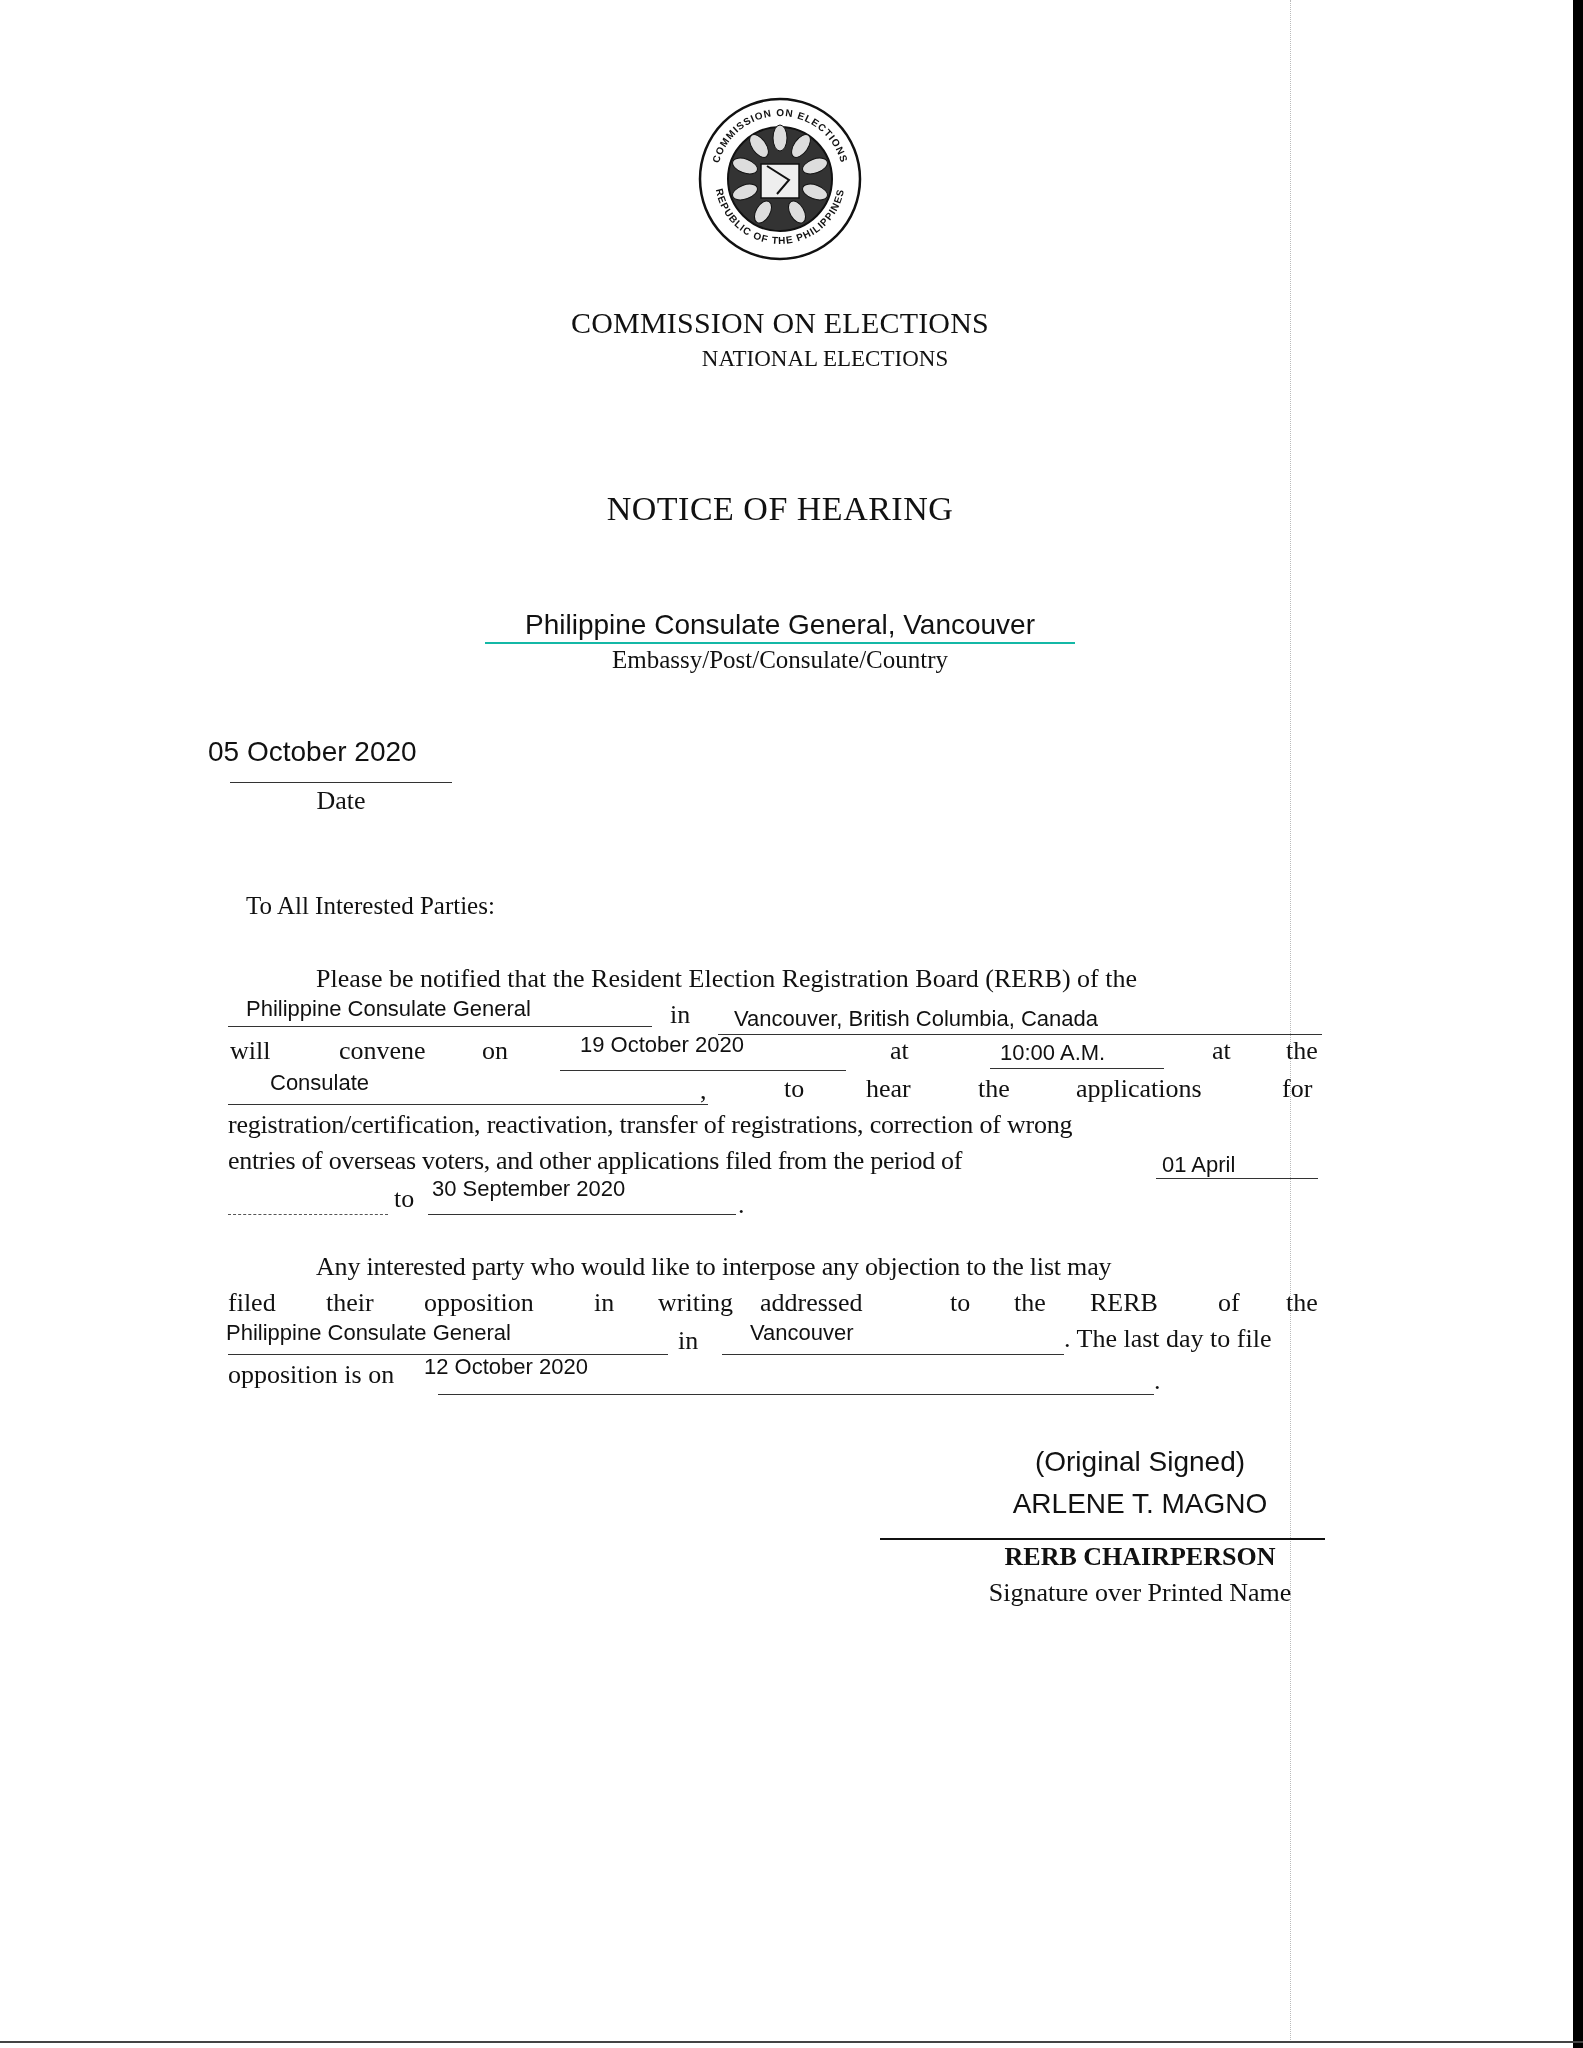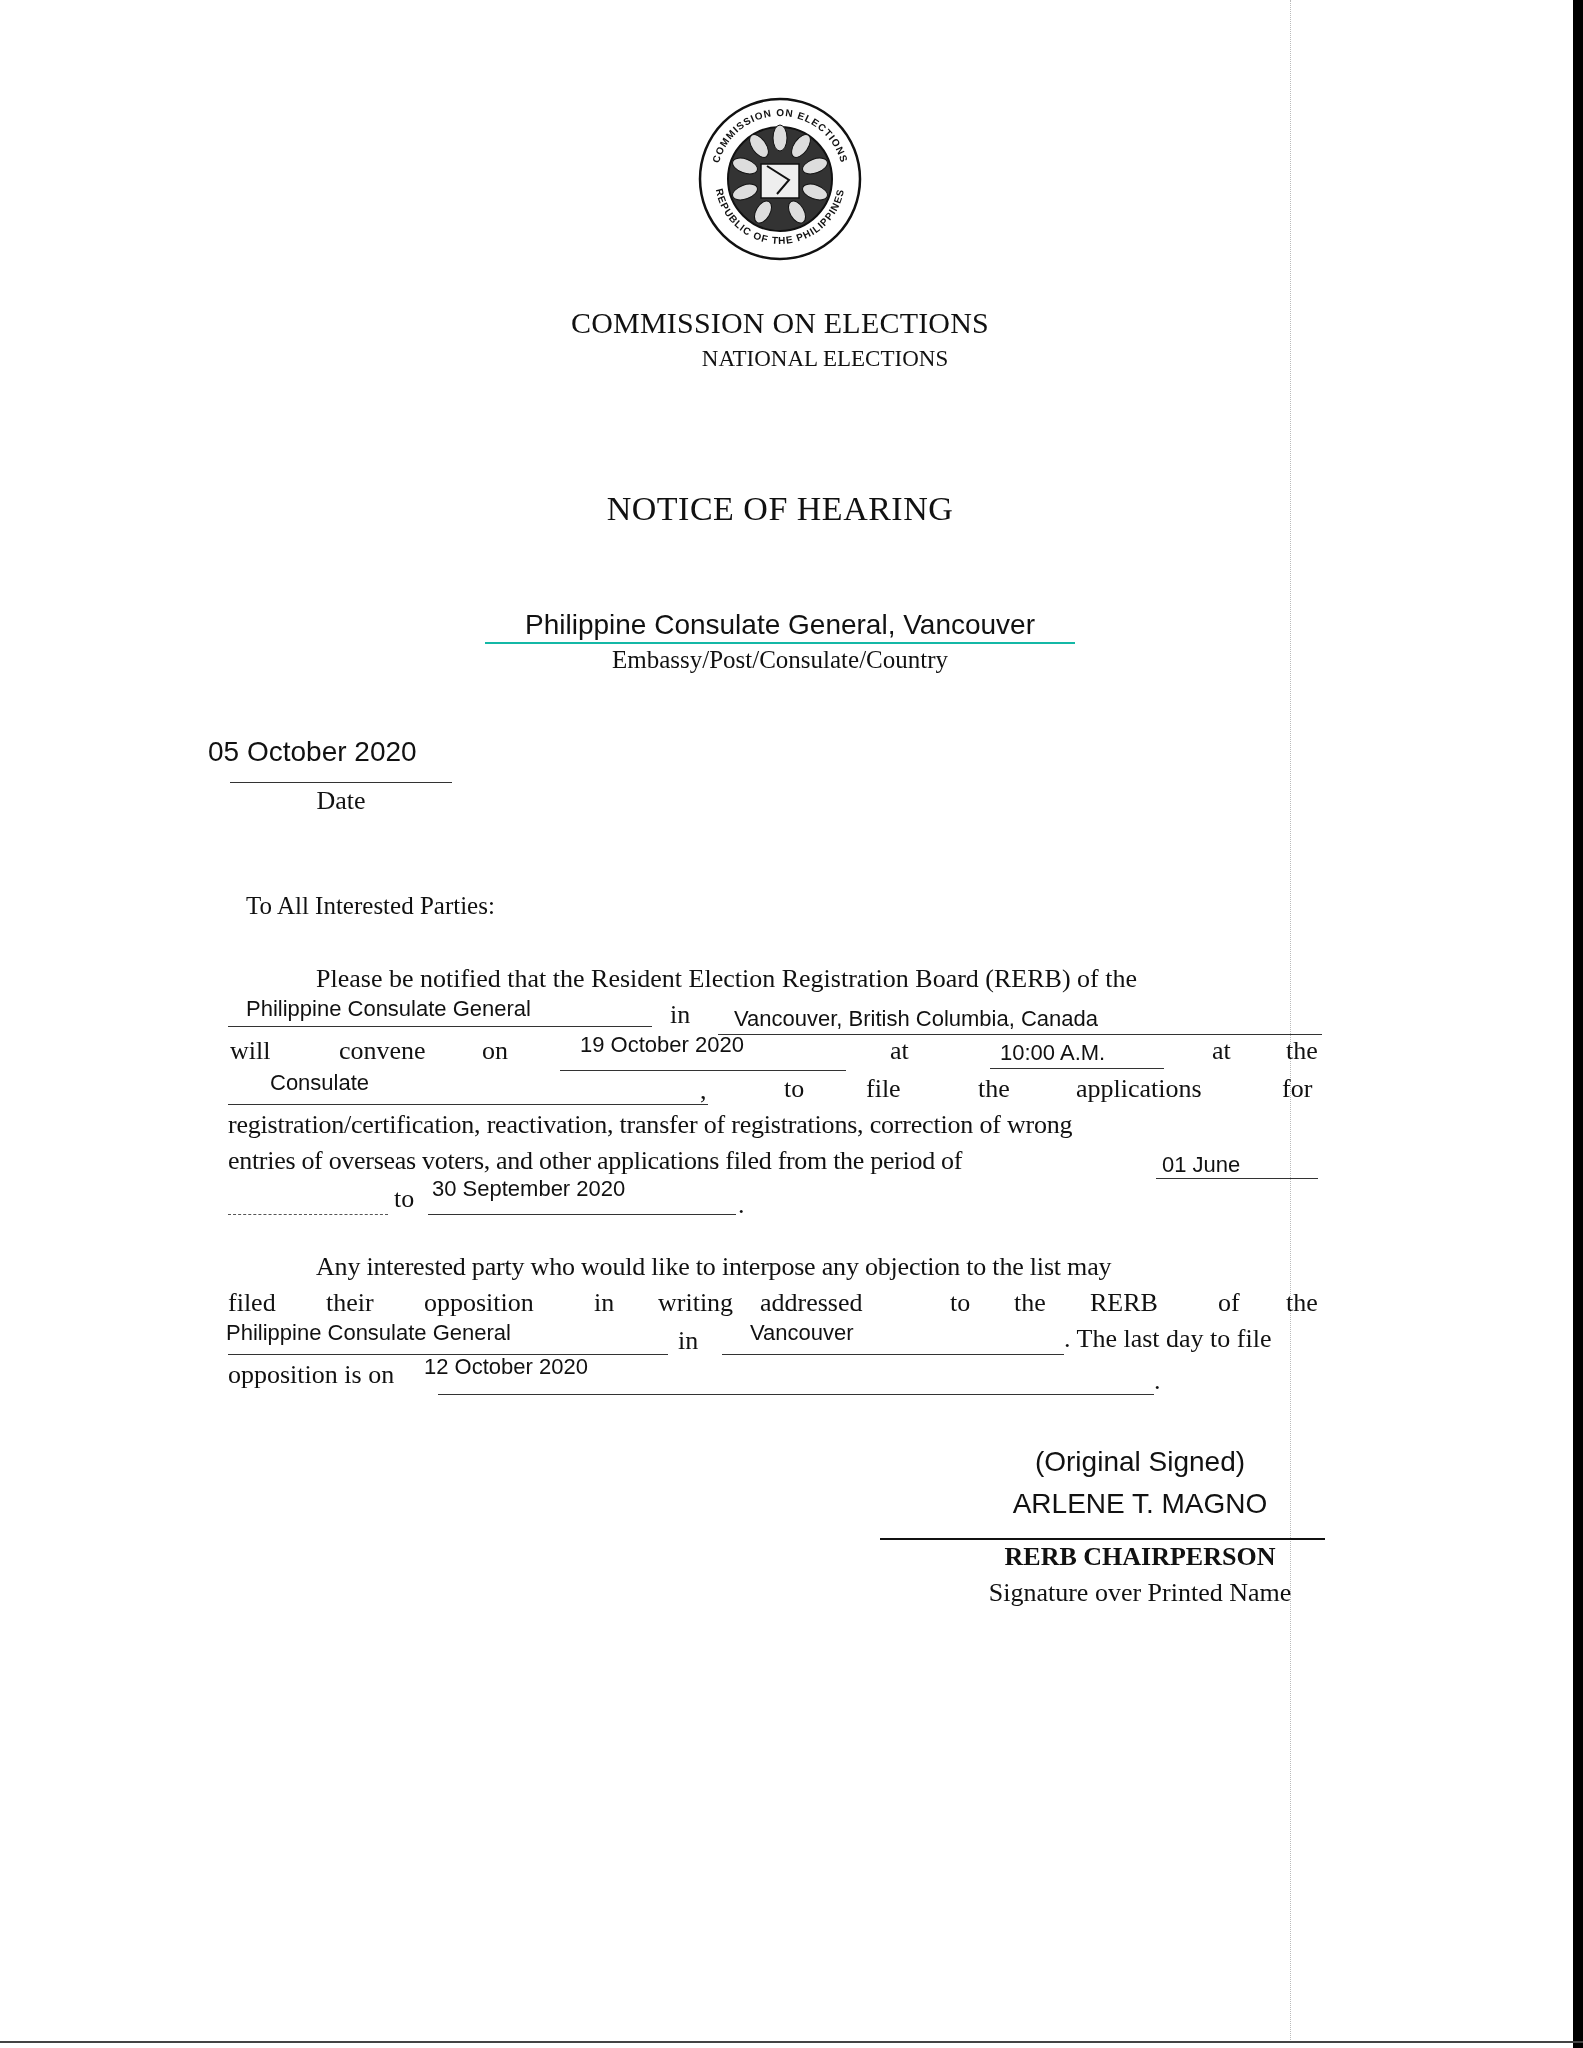--- a/index.html
+++ b/index.html
@@ -158,28 +158,28 @@
 <div class="abs body-text serif" style="left:890px; top:1036px;">at</div>
 <div class="abs fill sans" style="left:1000px; top:1040px;">10:00 A.M.</div>
 <div class="abs uline" style="left:990px; top:1068px; width:174px;"></div>
 <div class="abs body-text serif" style="left:1212px; top:1036px;">at</div>
 <div class="abs body-text serif" style="left:1286px; top:1036px;">the</div>
 
 <div class="abs fill sans" style="left:270px; top:1070px;">Consulate</div>
 <div class="abs uline" style="left:228px; top:1104px; width:480px;"></div>
 <div class="abs body-text serif" style="left:700px; top:1076px;">,</div>
 <div class="abs body-text serif" style="left:784px; top:1074px;">to</div>
-<div class="abs body-text serif" style="left:866px; top:1074px;">file</div>
+<div class="abs body-text serif" style="left:866px; top:1074px;">hear</div>
 <div class="abs body-text serif" style="left:978px; top:1074px;">the</div>
 <div class="abs body-text serif" style="left:1076px; top:1074px;">applications</div>
 <div class="abs body-text serif" style="left:1282px; top:1074px;">for</div>
 
 <div class="abs body-text serif" style="left:228px; top:1110px; letter-spacing:-0.2px;">registration/certification, reactivation, transfer of registrations, correction of wrong</div>
 <div class="abs body-text serif" style="left:228px; top:1146px; letter-spacing:-0.3px;">entries of overseas voters, and other applications filed from the period of</div>
-<div class="abs fill sans" style="left:1162px; top:1152px;">01 June</div>
+<div class="abs fill sans" style="left:1162px; top:1152px;">01 April</div>
 <div class="abs uline" style="left:1156px; top:1178px; width:162px;"></div>
 
 <div class="abs uline-dash" style="left:228px; top:1214px; width:160px;"></div>
 <div class="abs body-text serif" style="left:394px; top:1184px;">to</div>
 <div class="abs fill sans" style="left:432px; top:1176px;">30 September 2020</div>
 <div class="abs uline" style="left:428px; top:1214px; width:308px;"></div>
 <div class="abs body-text serif" style="left:738px; top:1190px;">.</div>
 
 <div class="abs body-text serif" style="left:316px; top:1252px; letter-spacing:-0.2px;text-align:center;">Any interested party who would like to interpose any objection to the list may</div>
 

